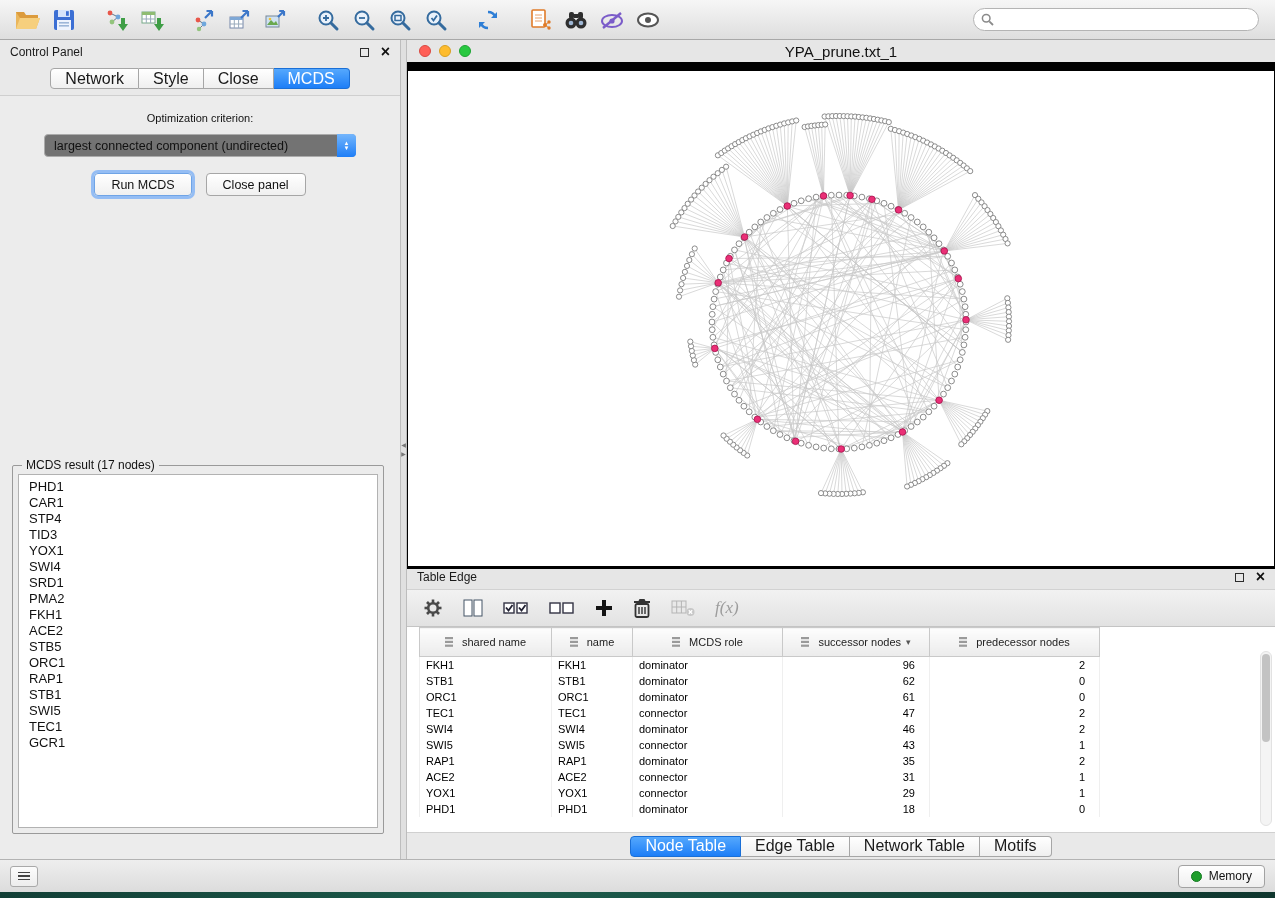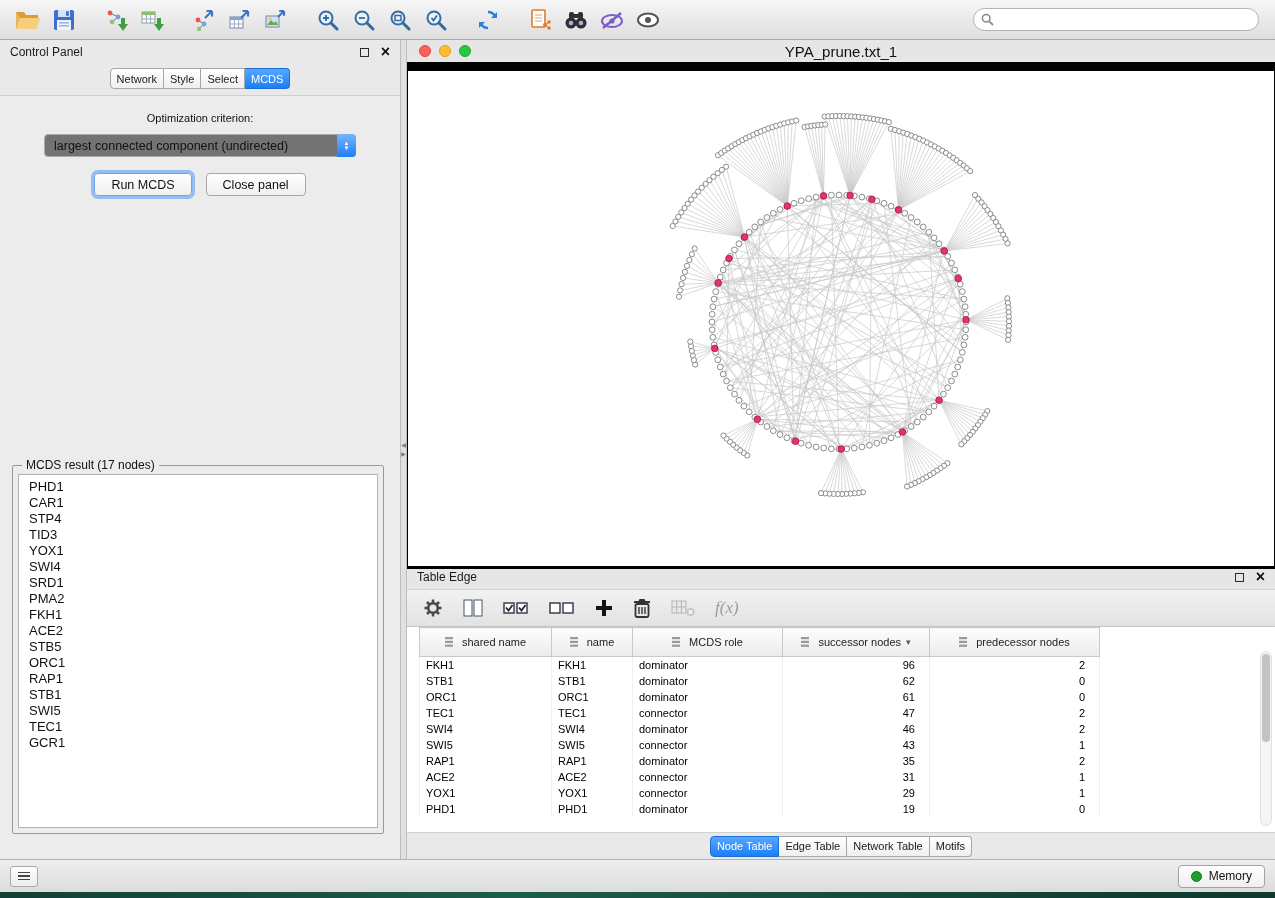--- a/index.html
+++ b/index.html
@@ -18,21 +18,21 @@
   
   .main{flex:1;display:flex;min-height:0;}
 
   
   .control-panel{width:400px;flex:0 0 auto;background:#e9e9e9;display:flex;flex-direction:column;}
   .panel-header{height:24px;flex:0 0 auto;display:flex;align-items:center;padding:0 10px;font-size:12px;color:#1a1a1a;}
   .hdr-icons{margin-left:auto;display:flex;gap:12px;align-items:center;}
   .box-icon{width:9px;height:9px;border:1.5px solid #2c2c2c;display:inline-block;}
   .x-icon{font-size:16px;font-weight:bold;color:#111;line-height:12px;}
   .seg-row{display:flex;justify-content:center;padding:4px 0 6px;border-bottom:1px solid #cfcfcf;}
-  .seg-tab{height:21px;padding:0 6px;font-size:11px;color:#1a1a1a;background:linear-gradient(#ffffff,#efefef);border:1px solid #a6a6a6;border-left:none;display:flex;align-items:center;cursor:default;}
+  .seg-tab{height:21px;padding:0 14px;font-size:16px;color:#1a1a1a;background:linear-gradient(#ffffff,#efefef);border:1px solid #a6a6a6;border-left:none;display:flex;align-items:center;cursor:default;}
   .seg-tab:first-child{border-left:1px solid #a6a6a6;border-radius:4px 0 0 4px;}
   .seg-tab:last-child{border-radius:0 4px 4px 0;}
   .seg-tab.active{background:linear-gradient(#55a8fd,#1d7ef7);color:#fff;border-color:#1a6fd6;}
   .cp-body{flex:1;background:#ececec;padding-top:16px;position:relative;}
   .opt-label{text-align:center;font-size:11px;color:#111;margin-bottom:10px;}
   .combo{width:312px;height:23px;margin:0 auto 16px;background:#737373;border:1px solid #ababab;border-radius:4px;position:relative;display:flex;align-items:center;padding-left:9px;font-size:12.5px;color:#111;cursor:default;}
   .combo-stepper{position:absolute;right:-1px;top:-1px;bottom:-1px;width:19px;background:linear-gradient(#74b6fc,#1e7ef7);border-radius:0 4px 4px 0;display:flex;flex-direction:column;align-items:center;justify-content:center;color:#fff;font-size:6px;line-height:5px;}
   .btn-row{display:flex;justify-content:center;gap:14px;}
   .push-btn{height:23px;padding:0 16px;font-size:12.5px;font-family:"Liberation Sans",sans-serif;background:linear-gradient(#ffffff,#f0f0f0);border:1px solid #a6a6a6;border-radius:4px;color:#111;cursor:default;}
   .push-btn.focused{box-shadow:0 0 0 3px rgba(77,151,252,.55);border-color:#6fa4e6;}
@@ -249,21 +249,21 @@
       <div class="panel-header">
         <span>Control Panel</span>
         <span class="hdr-icons">
           <span class="box-icon"></span>
           <span class="x-icon">×</span>
         </span>
       </div>
       <div class="seg-row">
         <div class="seg-tab">Network</div>
         <div class="seg-tab">Style</div>
-        <div class="seg-tab">Select</div>
+        <div class="seg-tab">Close</div>
         <div class="seg-tab active">MCDS</div>
       </div>
       <div class="cp-body">
         <div class="opt-label">Optimization criterion:</div>
         <div class="combo">
           <span>largest connected component (undirected)</span>
           <span class="combo-stepper">
               <span>▲</span>
               <span>▼</span>
             </span>
@@ -1153,21 +1153,21 @@
                   <td>YOX1</td>
                   <td>YOX1</td>
                   <td>connector</td>
                   <td class="num">29</td>
                   <td class="num">1</td>
                 </tr>
                 <tr>
                   <td>PHD1</td>
                   <td>PHD1</td>
                   <td>dominator</td>
-                  <td class="num">19</td>
+                  <td class="num">18</td>
                   <td class="num">0</td>
                 </tr>
               </tbody>
           </table>
           <div class="vscroll">
               <div class="vthumb"></div>
             </div>
         </div>
         <div class="table-tabs">
           <div class="seg-tab active">Node Table</div>

